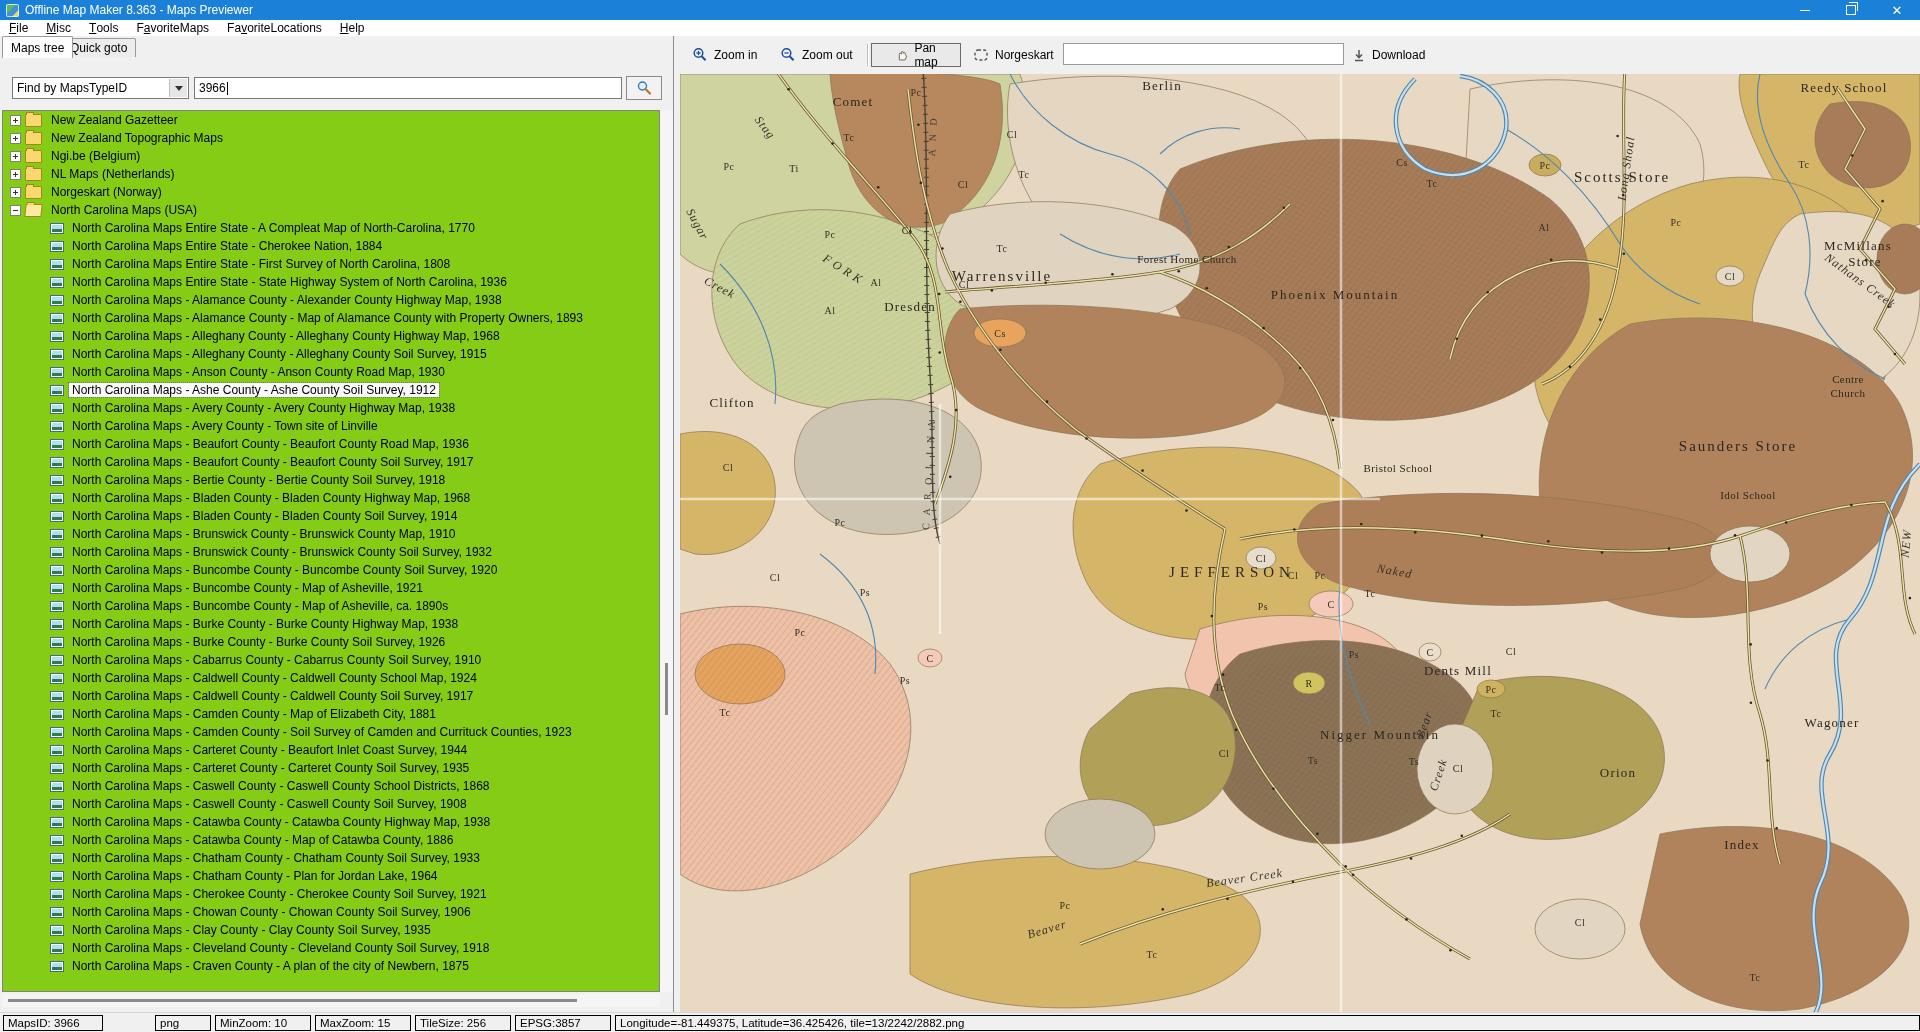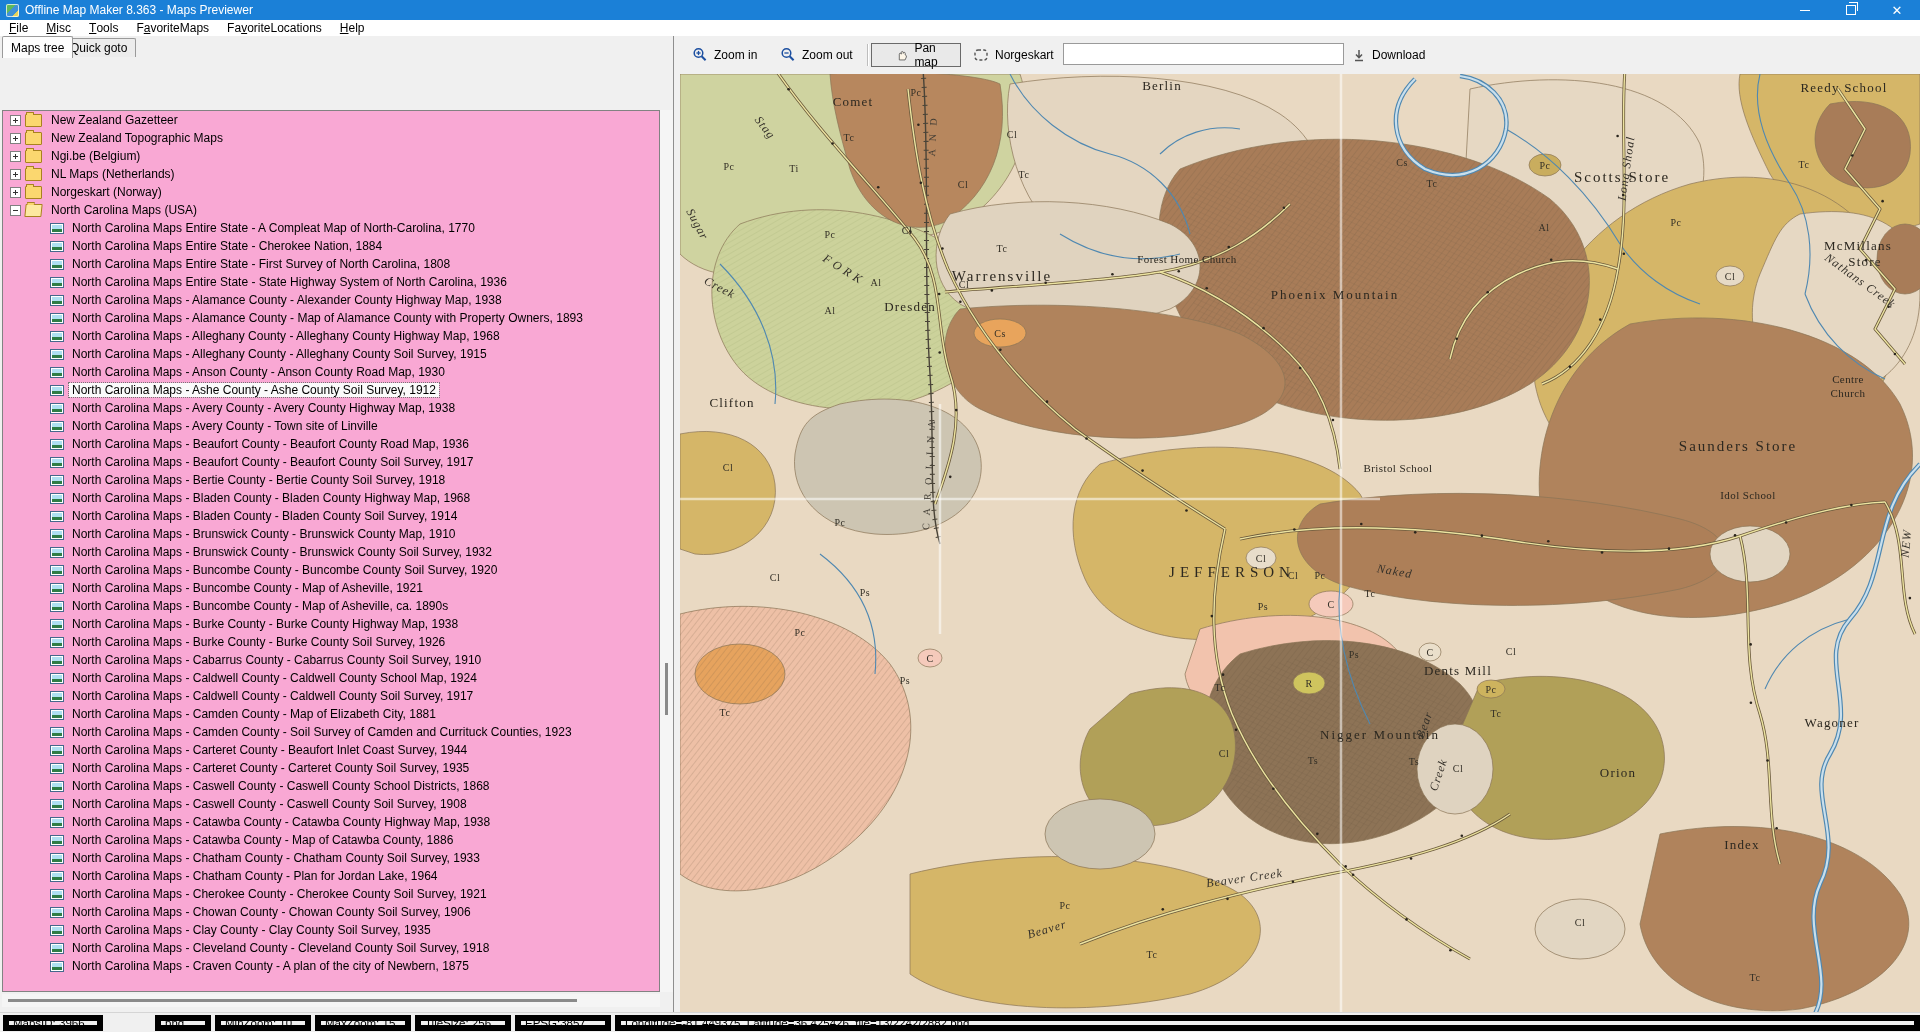--- a/index.html
+++ b/index.html
@@ -34,21 +34,21 @@
     box-sizing:border-box;font-size:12px;display:flex;align-items:center;padding-left:4px;}
   .combo-arrow{position:absolute;right:1px;top:1px;width:17px;height:18px;background:#e6e6e6;border-left:1px solid #bdbdbd;
     display:flex;align-items:center;justify-content:center;}
   .combo-arrow:before{content:"";border:4px solid transparent;border-top:5px solid #333;margin-top:4px;}
   .searchbox{position:absolute;left:194px;top:0;width:428px;height:22px;background:#fff;border:1px solid #7a7a7a;
     box-sizing:border-box;font-size:12px;display:flex;align-items:center;padding-left:4px;}
   .caret{display:inline-block;width:1px;height:13px;background:#000;margin-left:1px;}
   .search-btn{position:absolute;left:626px;top:-1px;width:36px;height:24px;background:#f2f2f2;border:1px solid #8a8a8a;
     box-sizing:border-box;display:flex;align-items:center;justify-content:center;}
   
-  .tree{position:absolute;left:2px;top:74px;width:658px;height:882px;background:#f9a8d4;border:1px solid #828282;
+  .tree{position:absolute;left:2px;top:74px;width:658px;height:882px;background:#84cc16;border:1px solid #828282;
     box-sizing:border-box;overflow:hidden;font-size:12px;color:#000;}
   .trow{height:18px;display:flex;align-items:center;white-space:nowrap;}
   .trow .lbl{padding:0 3px;}
   .trow.selected .lbl{background:#fafafa;outline:1px dotted #777;}
   .pmbox{width:9px;height:9px;background:#fff;border:1px solid #808080;position:relative;flex:0 0 auto;margin:0 4px 0 7px;}
   .pmbox:before{content:"";position:absolute;left:2px;top:4px;width:5px;height:1px;background:#333;}
   .pmbox.plus:after{content:"";position:absolute;left:4px;top:2px;width:1px;height:5px;background:#333;}
   .folder{width:15px;height:11px;background:#fbd76f;border:1px solid #a8821f;border-radius:1px;position:relative;
     flex:0 0 auto;margin-right:6px;}
   .folder:before{content:"";position:absolute;left:0;top:-3px;width:6px;height:2px;background:#fbd76f;
@@ -89,21 +89,21 @@
   .rail-ticks{stroke:#4a4438;stroke-width:5;fill:none;stroke-dasharray:1 8;}
   .rv{stroke:#4f88b1;stroke-width:1.1;fill:none;}
   .rvbig{stroke:#4f88b1;stroke-width:4.5;fill:none;}
   .rvbig-top{stroke:#c9dfec;stroke-width:2.2;fill:none;}
   .fold{stroke:rgba(255,255,255,.55);stroke-width:2.5;fill:none;}
   .region{stroke:#8a7456;stroke-width:.7;}
   
   .statusbar{position:absolute;left:0;top:1012px;width:1920px;height:20px;background:#f0f0f0;display:flex;
     align-items:center;font-size:11.5px;color:#000;padding-left:3px;box-sizing:border-box;gap:4px;
     border-top:1px solid #d5d5d5;}
-  .sb-cell{height:16px;border:6px solid #000000;background:#f0f0f0;display:flex;align-items:center;
+  .sb-cell{height:16px;border:1px solid #000000;background:#f0f0f0;display:flex;align-items:center;
     padding:0 4px;box-sizing:border-box;white-space:nowrap;overflow:hidden;}
   .sb-cell:nth-child(1){width:100px;}
   .sb-cell:nth-child(2){width:56px;margin-left:48px;}
   .sb-cell:nth-child(3){width:96px;}
   .sb-cell:nth-child(4){width:96px;}
   .sb-cell:nth-child(5){width:96px;}
   .sb-cell:nth-child(6){width:96px;}
   .sb-cell:nth-child(7){flex:1;}
 </style>
 </head>
@@ -131,20 +131,36 @@
     <div class="menu-item"><u>T</u>ools</div>
     <div class="menu-item">F<u>a</u>voriteMaps</div>
     <div class="menu-item">Fa<u>v</u>oriteLocations</div>
     <div class="menu-item"><u>H</u>elp</div>
   </div>
 
 <div class="leftpanel">
   <div class="tabstrip">
     <div class="tab active" style="left:2px;">Maps tree</div>
     <div class="tab" style="left:61px;">Quick goto</div>
+  </div>
+  <div class="searchrow">
+    <div class="combo">
+      <span>Find by MapsTypeID</span>
+      <span class="combo-arrow"></span>
+    </div>
+    <div class="searchbox">
+      <span>3966</span>
+        <span class="caret"></span>
+    </div>
+    <div class="search-btn">
+      <svg width="16" height="16" viewBox="0 0 16 16">
+        <circle cx="6.5" cy="6" r="4" fill="#dff0fa" stroke="#3a77b5" stroke-width="1.4"></circle>
+        <line x1="9.5" y1="9" x2="14" y2="13.5" stroke="#b5762a" stroke-width="2.2" stroke-linecap="round"></line>
+      </svg>
+    </div>
   </div>
   <div class="tree" id="tree">
       <div class="trow">
         <span class="pmbox plus"></span>
         <span class="folder"></span>
         <span class="lbl">New Zealand Gazetteer</span>
       </div>
       <div class="trow">
         <span class="pmbox plus"></span>
         <span class="folder"></span>

